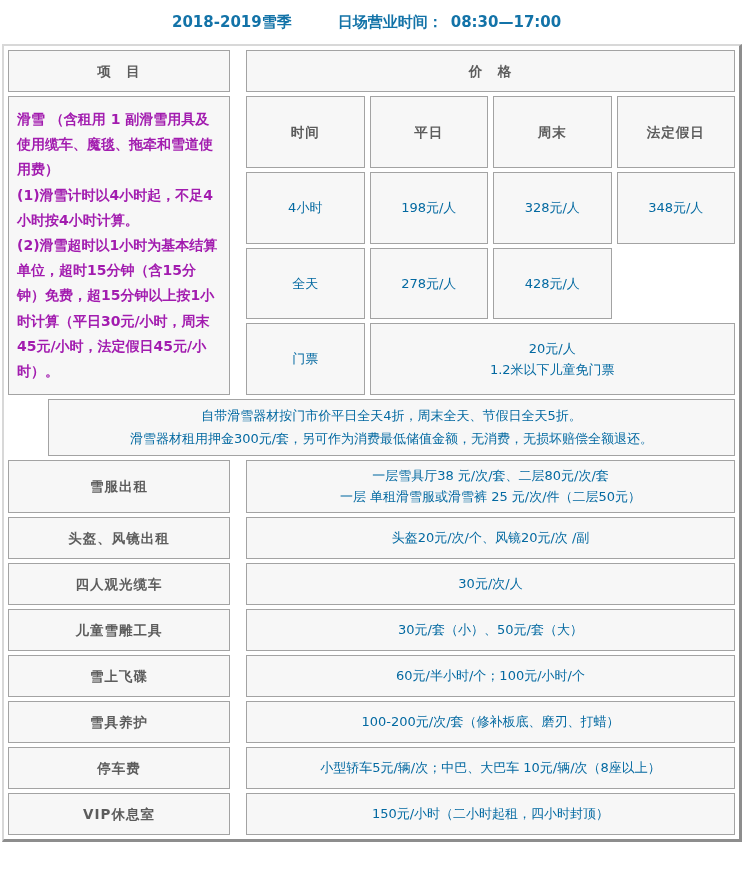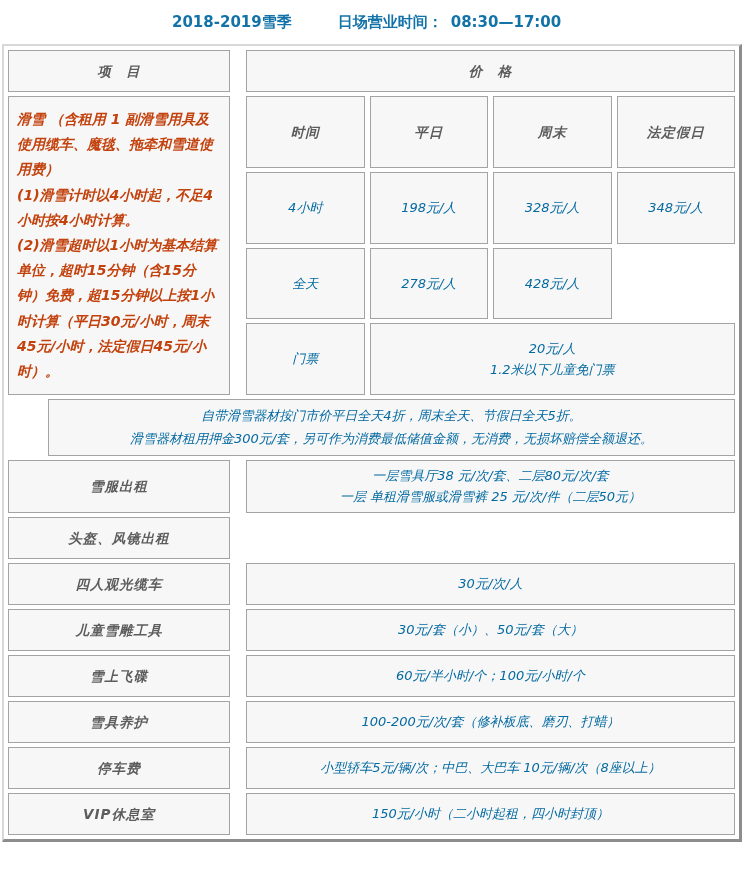--- a/index.html
+++ b/index.html
@@ -9,33 +9,33 @@
   
   .top-header { display:flex; align-items:center; padding:4px 0 4px 172px; gap:46px; height:44px; }
   .top-title, .top-hours { font-weight:bold; font-size:15px; white-space:nowrap; }
   .top-hours .hours-label { margin-right:8px; }
 
   
   .price-table { margin:0 2px 0 2px; background:#ffffff;
     border-style:solid; border-color:#d8d8d8 #8d8d8d #8d8d8d #d8d8d8; border-width:2px 3px 3px 2px;
     padding:4px; display:flex; flex-direction:column; gap:4px; }
 
-  .row { display:grid; grid-template-columns:222px 1fr; gap:16px;font-style:italic; }
+  .row { display:grid; grid-template-columns:222px 1fr; gap:16px; }
   .row.full { grid-template-columns:1fr;padding-left:40px; }
 
   .cell { background:#f7f7f7; border:1px solid #a3a3a3; color:#0369a1; font-size:13px;
     line-height:1.65; padding:4px 8px; display:flex; flex-direction:column;
     justify-content:center; align-items:center; text-align:center; }
   .cell.hdr { min-height:34px; }
   .cell.label { font-weight:bold; color:#5c5c5c; font-size:13.5px; letter-spacing:1px; min-height:42px; }
   .cell.value { min-height:42px; }
 
   
   .ski-desc { align-items:flex-start; justify-content:flex-start; text-align:left;
-    font-weight:bold; color:#c2410c; font-size:14px; line-height:1.8; padding:10px 8px; }
+    font-weight:bold; color:#a21caf; font-size:14px; line-height:1.8; padding:10px 8px; }
   .ski-grid { display:flex; flex-direction:column; gap:4px; }
   .grid-row { display:grid; grid-template-columns:repeat(4,1fr); gap:5px; flex:1;border-radius:13px; }
   .grid-row .cell { min-height:44px; }
   .grid-row.r1 .cell { min-height:52px; }
   .grid-row.r2 .cell { min-height:46px; }
   .grid-row.ticket .cell { min-height:48px; }
   .grid-row.ticket .span3 { grid-column:2 / 5; }
   .grid-hdr { font-weight:bold; color:#5c5c5c; font-size:13.5px; letter-spacing:1px; }
 
   .note-cell { min-height:48px; line-height:1.8; }
@@ -101,20 +101,23 @@
   <div class="row">
     <div class="cell label">雪服出租</div>
     <div class="cell value">
       <div>一层雪具厅38 元/次/套、二层80元/次/套</div>
       <div>一层 单租滑雪服或滑雪裤 25 元/次/件（二层50元）</div>
     </div>
   </div>
 
   <div class="row">
     <div class="cell label">头盔、风镜出租</div>
+    <div class="cell value">
+      <div>头盔20元/次/个、风镜20元/次 /副</div>
+    </div>
   </div>
 
   <div class="row">
     <div class="cell label">四人观光缆车</div>
     <div class="cell value">
       <div>30元/次/人</div>
     </div>
   </div>
 
   <div class="row">

